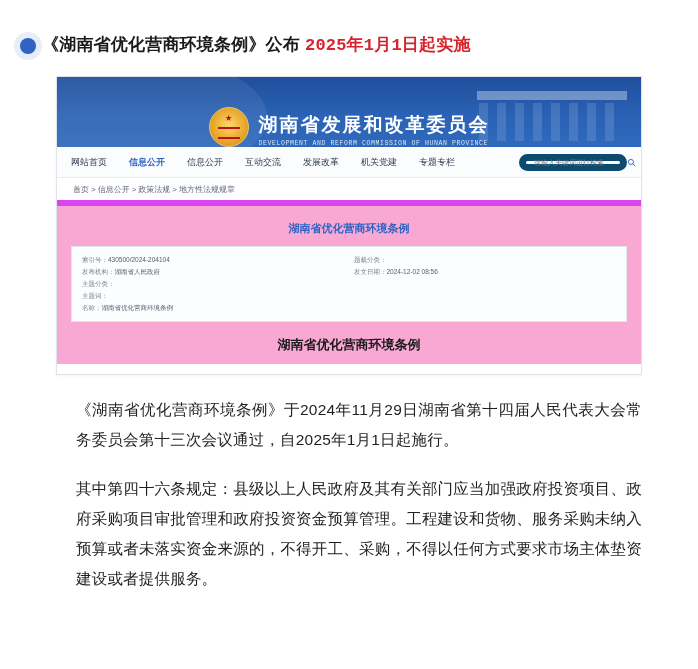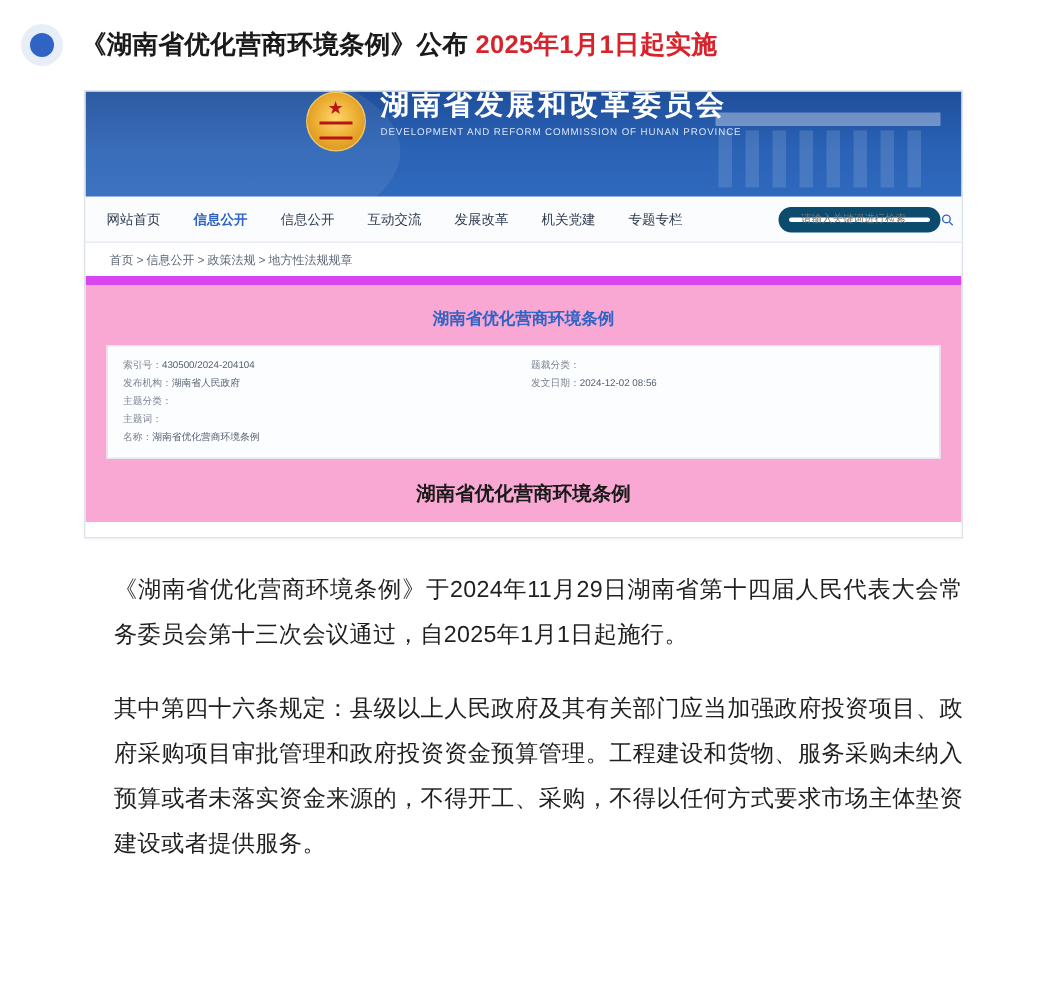--- a/index.html
+++ b/index.html
@@ -20,22 +20,22 @@
     min-height: 669px;
     box-sizing: border-box;
     background: #fff;
     position: relative;
   }
 
   
   .headline {
     display: flex;
     align-items: center;
-    padding: 16px 14px 12px 14px;
-    gap: 12px;
+    padding: 32px 14px 12px 14px;
+    font-family: Liberation Mono, monospace;
   }
   .bullet-dot {
     flex: 0 0 auto;
     width: 28px;
     height: 28px;
     border-radius: 50%;
     background: #e8eef7;
     position: relative;
   }
   .bullet-dot::after {
@@ -103,23 +103,24 @@
     top: -20px;
     width: 240px;
     height: 120px;
     border-radius: 50%;
     background: rgba(255,255,255,0.07);
   }
   .banner-inner {
     position: relative;
     height: 100%;
     display: flex;
-    align-items: flex-start;
+    align-items: flex-end;
     justify-content: center;
     gap: 10px;
+    font-family: Liberation Mono, monospace;
   }
   .emblem {
     width: 38px;
     height: 38px;
     border-radius: 50%;
     background: radial-gradient(circle at 50% 45%, #ffd76a 0%, #e9a92c 55%, #c8861a 100%);
     border: 1px solid #f0c463;
     position: relative;
     flex: 0 0 auto;
   }

